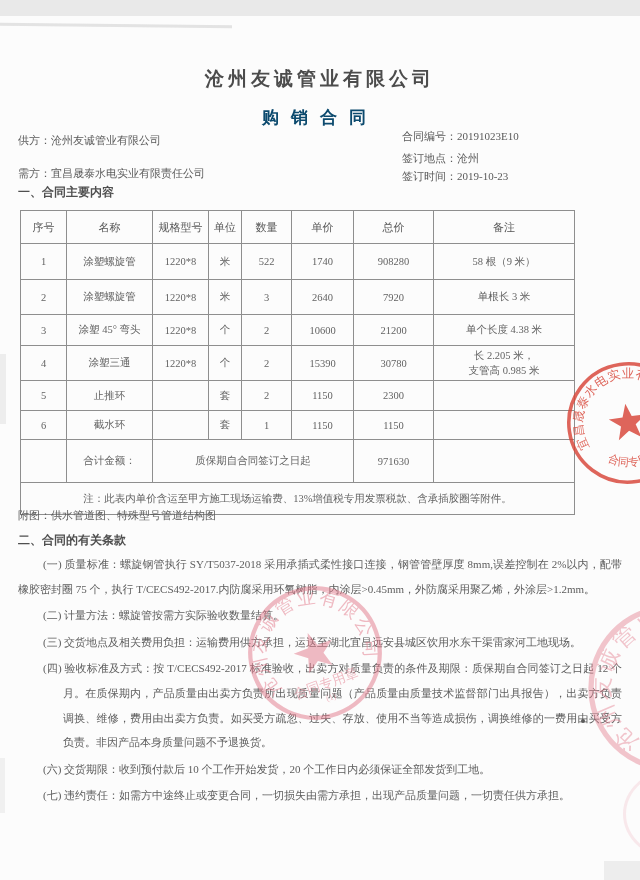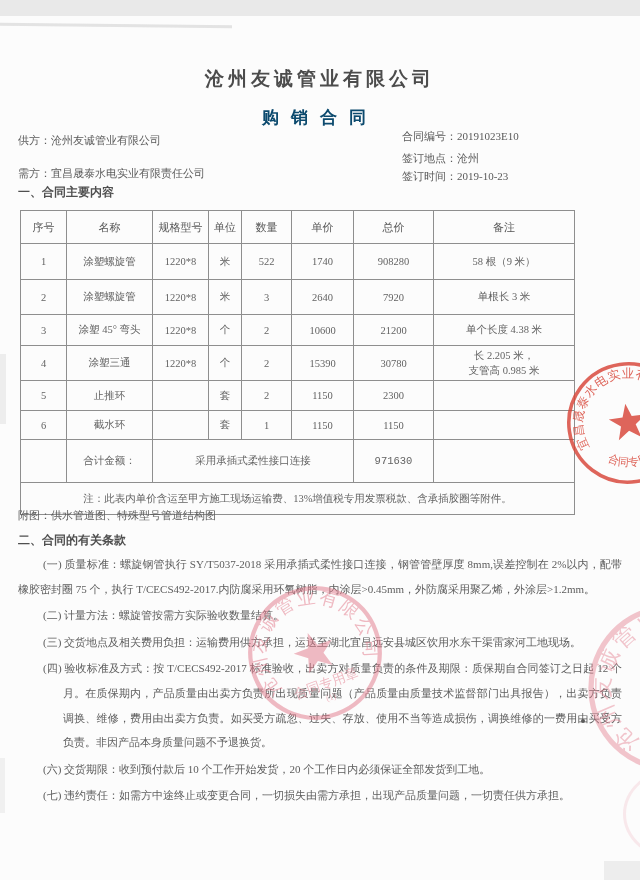--- a/index.html
+++ b/index.html
@@ -18,21 +18,21 @@
   table.main{border-collapse:collapse;table-layout:fixed;width:554px;background:transparent;}
   table.main td,table.main th{
     border:1px solid #8e8e8e;font-size:10.5px;font-weight:400;color:#636363;
     text-align:center;vertical-align:middle;padding:1px 2px;overflow:hidden;
   }
   table.main{border:1.6px solid #767676;}
   table.main th{font-size:11px;color:#555;}
   .pre{white-space:pre-line;line-height:1.45;font-family:Liberation Serif, serif;}
   tr.h-head{height:33px;} tr.h-r1{height:36px;} tr.h-r2{height:35px;}
   tr.h-r3{height:31px;} tr.h-r4{height:35px;} tr.h-r5{height:30px;}
-  tr.h-r6{height:29px;} tr.h-total{height:43px;font-family:Liberation Mono, monospace;} tr.h-note{height:32px;}
+  tr.h-r6{height:29px;} tr.h-total{height:43px;} tr.h-note{height:32px;}
   td.note-cell{text-align:left;padding:4px 8px;font-size:10.8px;color:#5a5a5a;}
   
   .clauses{left:18px;top:536px;width:604px;font-size:11px;line-height:24.6px;color:#5c5c5c;text-align:justify;}
   .clauses p{margin:0 0 2px 0;text-indent:25px;}
   .clauses p.hang{padding-left:45px;text-indent:-20px;}
   
   .artifact{position:absolute;pointer-events:none;}
   
   .stamp{position:absolute;pointer-events:none;}
   .stamp svg{display:block;overflow:visible;}
@@ -153,21 +153,21 @@
           <td>1</td>
           <td>1150</td>
           <td>1150</td>
           <td class="pre"></td>
         </tr>
       </tbody>
     <tbody>
       <tr class="h-total">
         <td></td>
         <td>合计金额：</td>
-        <td colspan="4">采用承插式柔性接口连接</td>
+        <td colspan="4">质保期自合同签订之日起</td>
         <td>971630</td>
         <td></td>
       </tr>
       <tr class="h-note">
         <td colspan="8" class="note-cell">注：此表内单价含运至甲方施工现场运输费、13%增值税专用发票税款、含承插胶圈等附件。</td>
       </tr>
     </tbody>
   </table>
 
   <div class="abs meta" style="left:18px;top:492px;">附图：供水管道图、特殊型号管道结构图</div>

